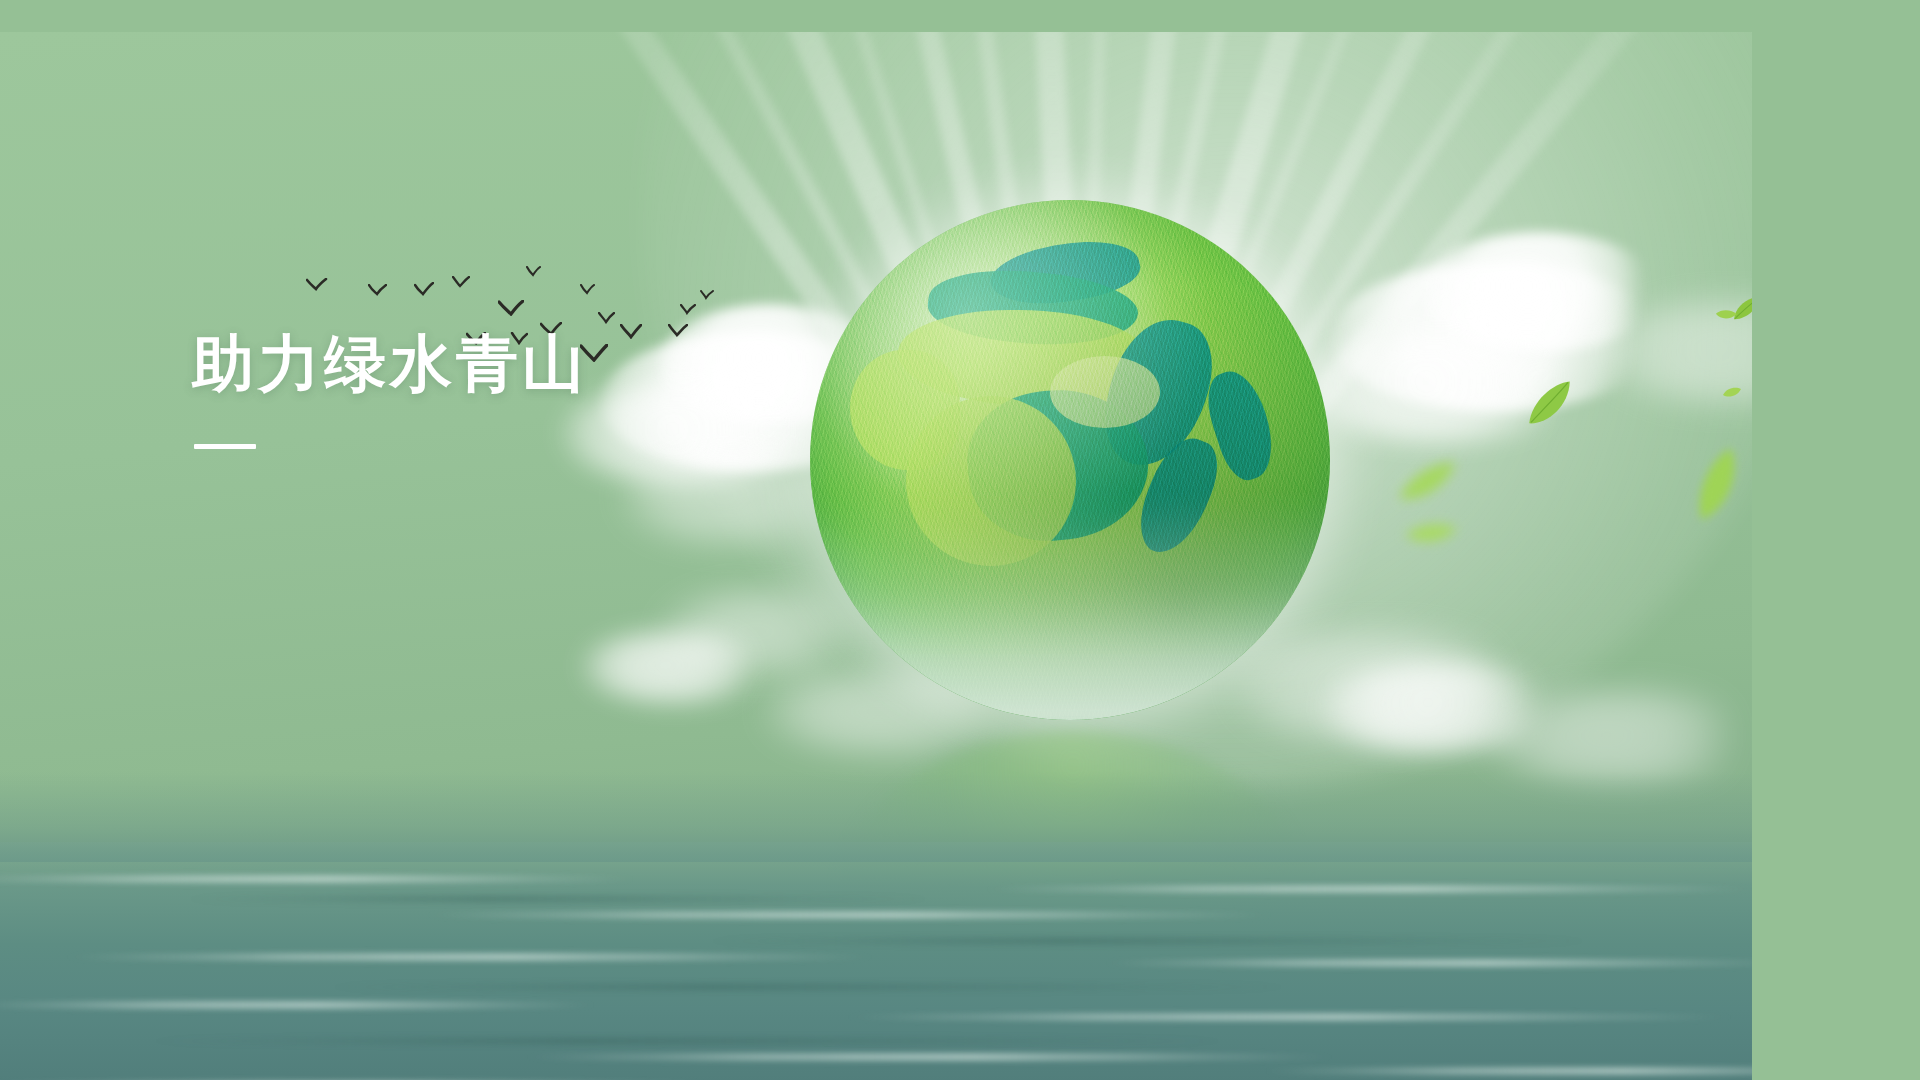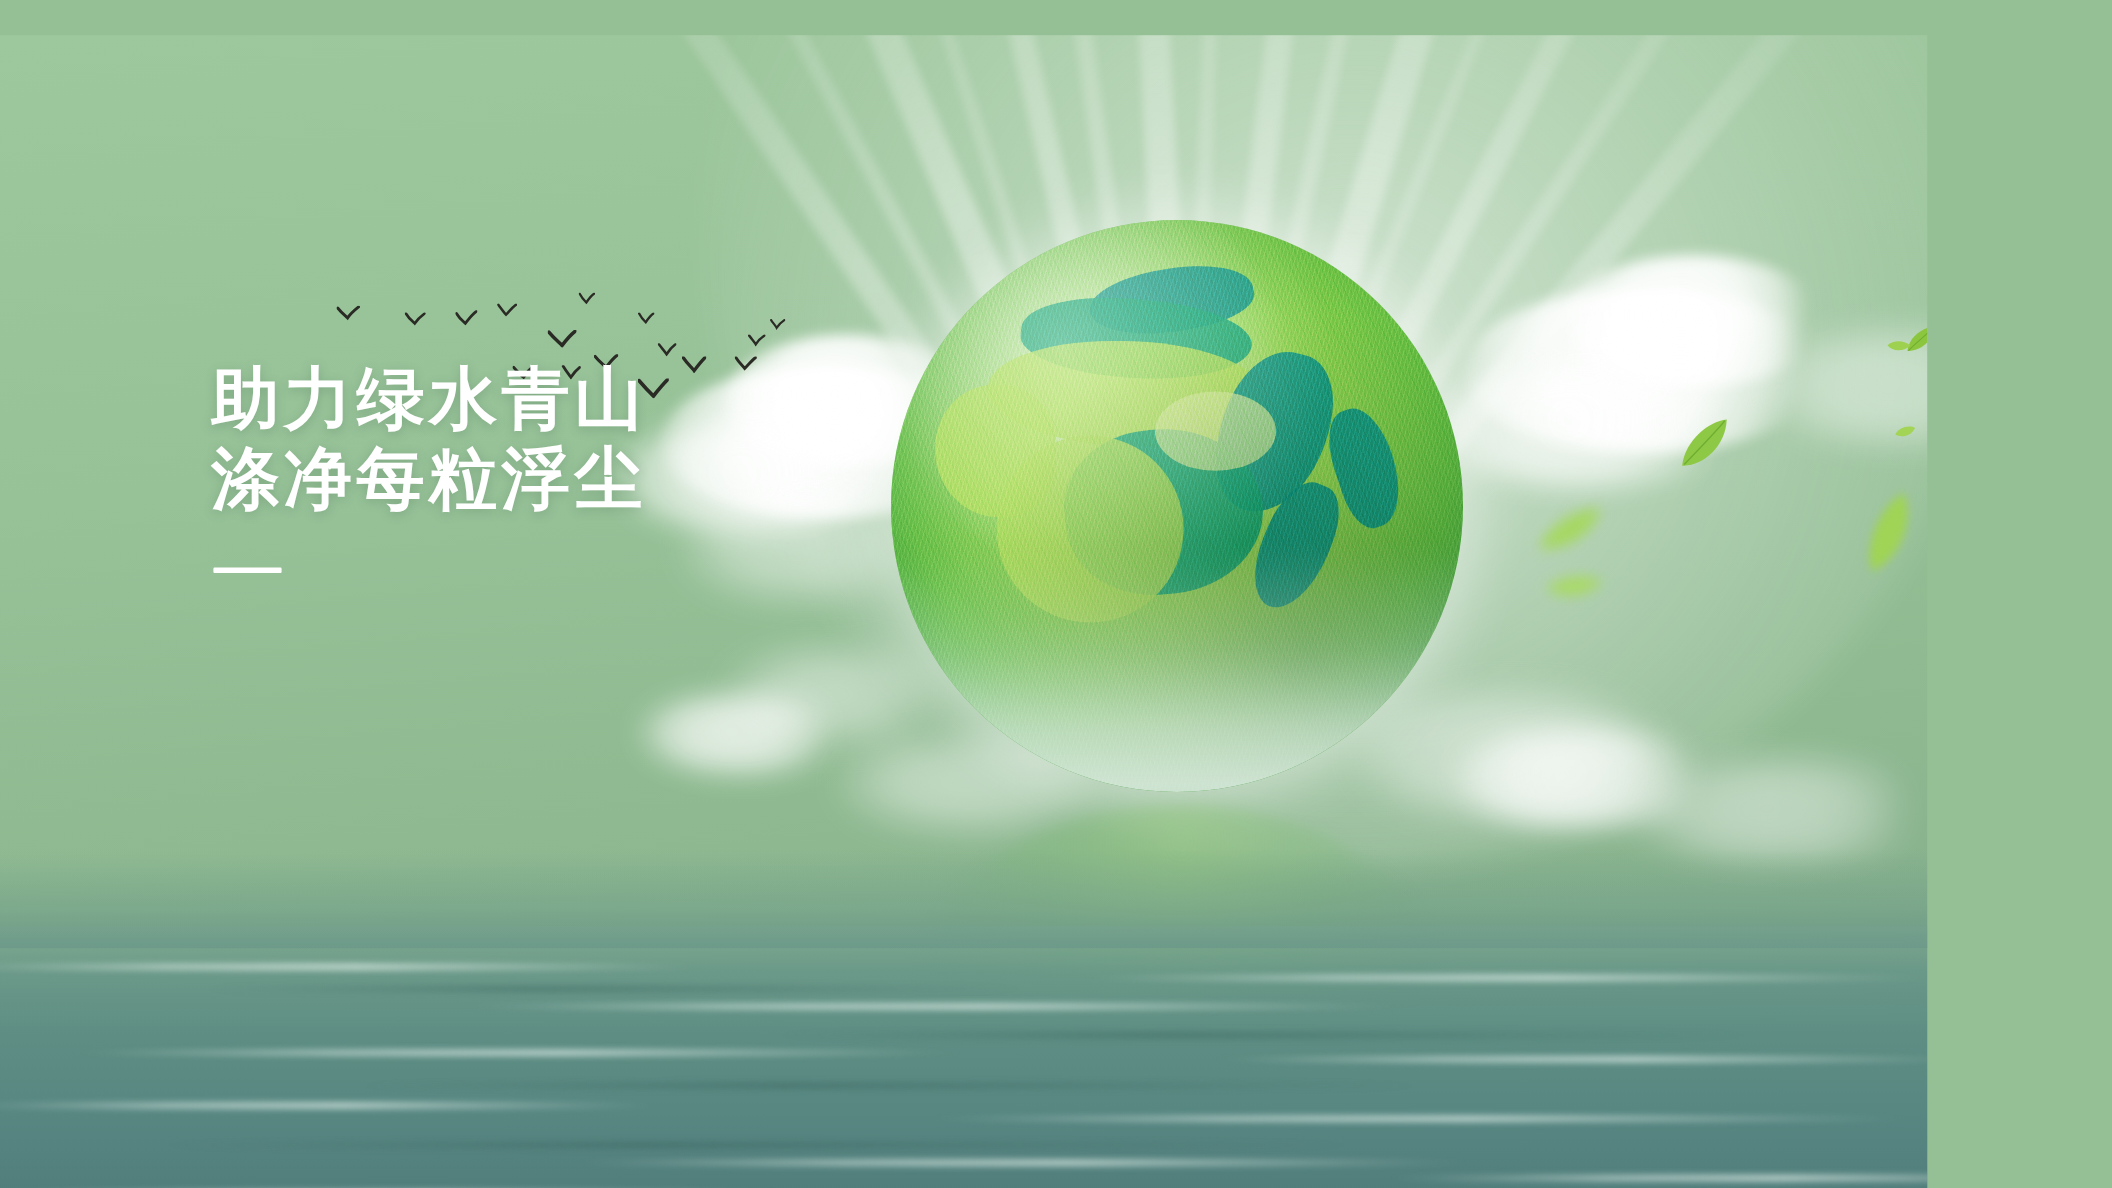--- a/index.html
+++ b/index.html
@@ -406,18 +406,17 @@
     <div class="ripple" style="left:840px;  top:172px; width:900px;"></div>
     <div class="ripple dark" style="left:140px; top:196px; width:1100px;"></div>
     <div class="ripple" style="left:520px;  top:212px; width:820px;"></div>
     <div class="ripple" style="left:1260px; top:226px; width:660px;"></div>
     <div class="ripple" style="left:-20px;  top:240px; width:740px;"></div>
   </div>
 
   <div class="text-block">
     <h1 class="headline">
       <span class="line">助力绿水青山</span>
-      <span class="line">涤净每粒浮尘</span>
     </h1>
     <div class="divider"></div>
   </div>
 
 </div>
 
 </body></html>

